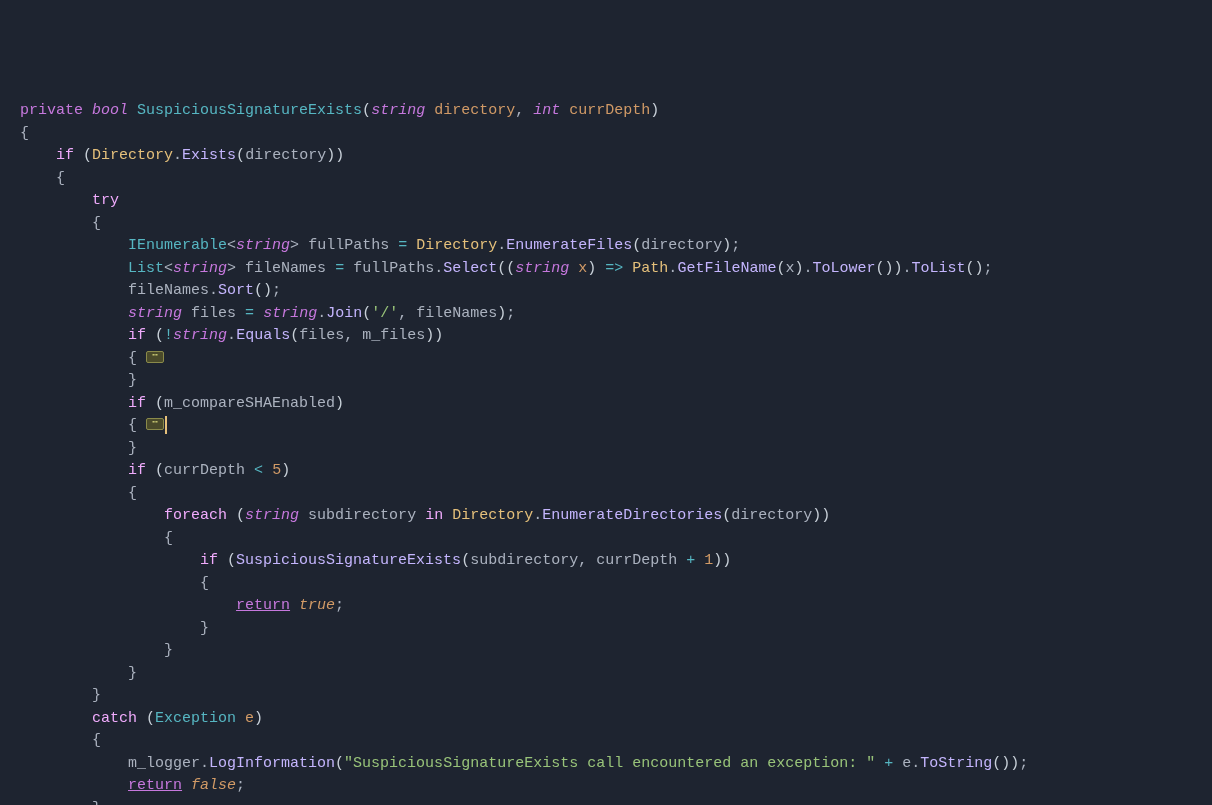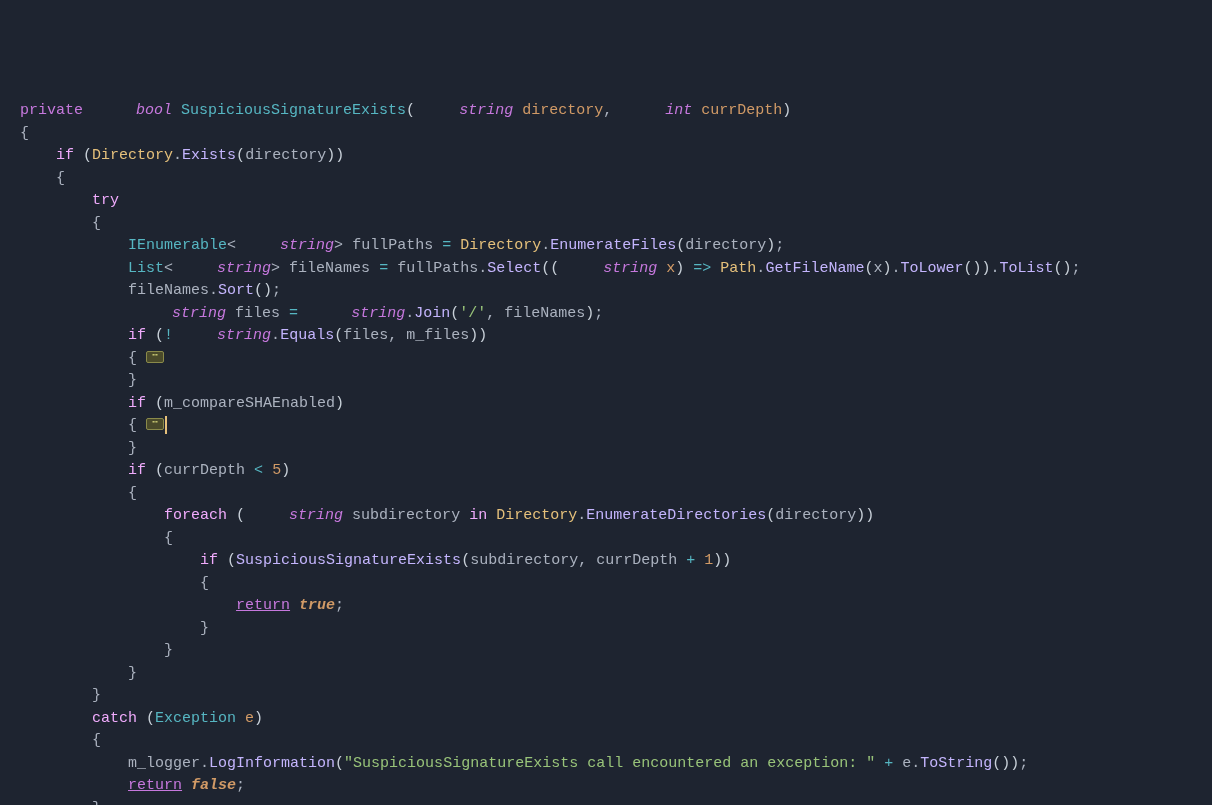--- a/index.html
+++ b/index.html
@@ -8,32 +8,32 @@
     background: #1e2430;
     font-family: 'Consolas', 'Monaco', 'Courier New', monospace;
     font-size: 15px;
     line-height: 22.5px;
     color: #c8d0d8;
     white-space: pre;
     overflow-x: auto;
   }
   .line { display: block; }
   .kw-private { color: #c678dd; }
-  .kw-type { color: #c678dd; font-style: italic; margin-left: 44px; }
+  .kw-type { color: #c678dd; font-style: italic; }
   .kw-control { color: #f0abfc; }
   .kw-return { color: #c678dd; text-decoration: underline; }
   .method-name { color: #56b6c2; }
   .method-call { color: #c4b5fd; }
   .class-name { color: #e5c07b; }
   .type-name { color: #56b6c2; }
   .param { color: #d19a66; }
   .var-name { color: #abb2bf; }
   .string { color: #98c379; }
   .number { color: #d19a66; }
-  .bool { color: #d19a66; font-style: italic; font-weight: bold; }
+  .bool { color: #d19a66; font-style: italic; }
   .punct { color: #abb2bf; }
   .paren { color: #c8d0d8; }
   .op { color: #56b6c2; }
   .fold-marker {
     display: inline-block;
     background: #4a4a2a;
     border: 1px solid #8a8a4a;
     border-radius: 2px;
     width: 16px;
     height: 10px;

